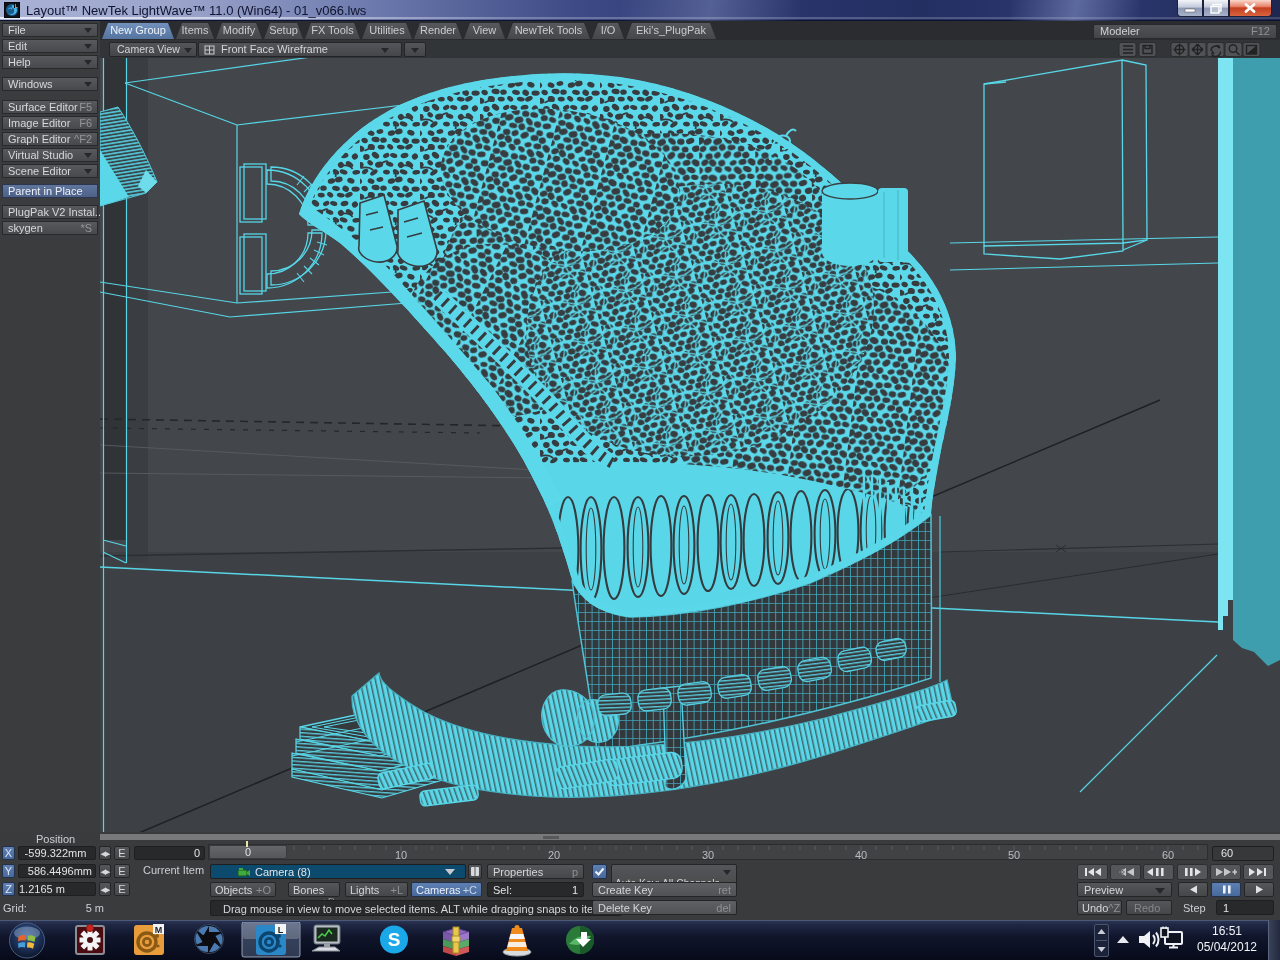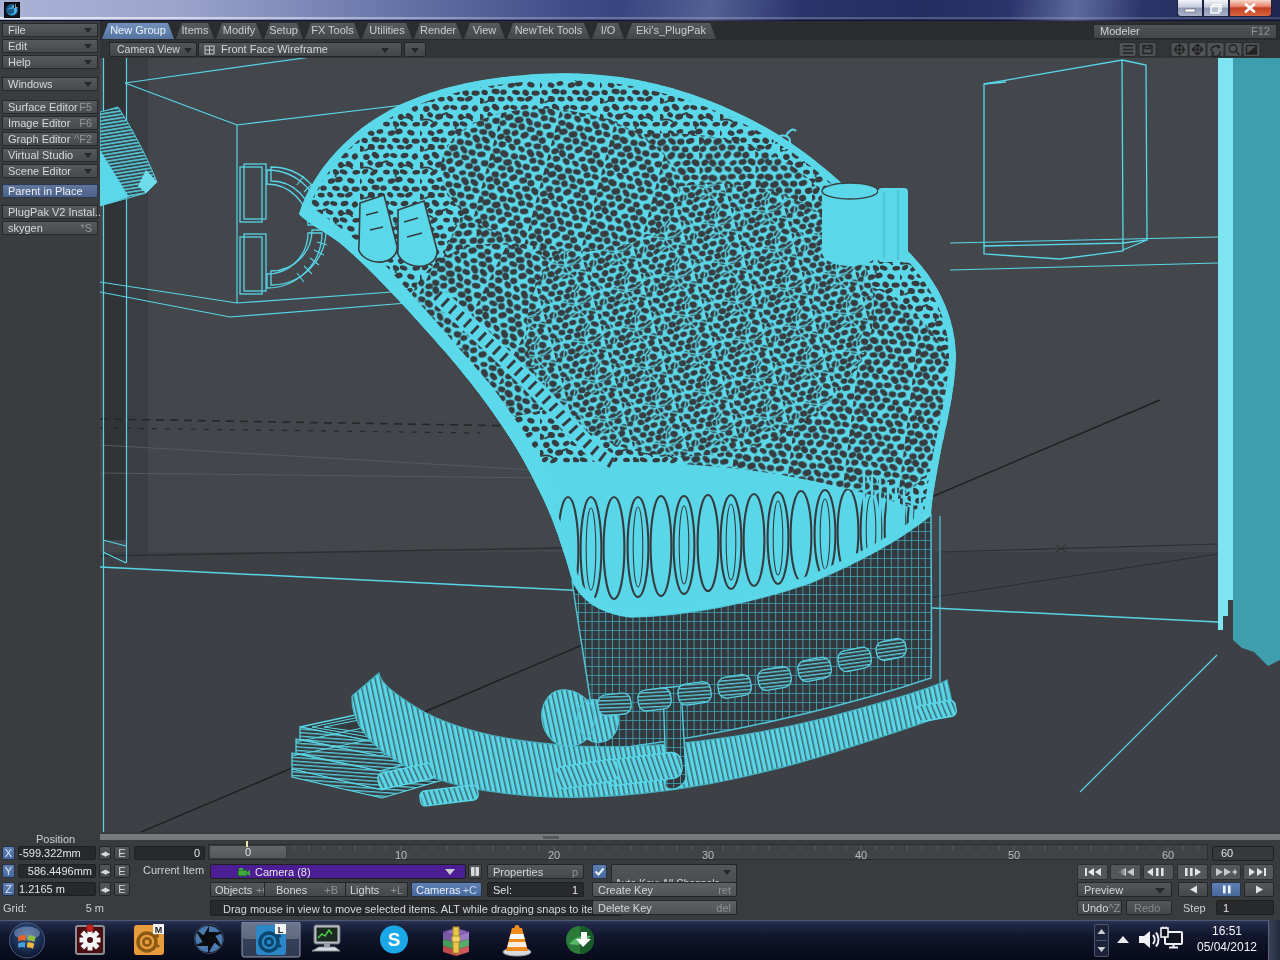--- a/index.html
+++ b/index.html
@@ -35,20 +35,21 @@
 <div class="abs" id="titlebar">
   <div class="abs hl"></div>
   <div class="abs" style="left:620px;top:0;width:180px;height:21px;background:linear-gradient(100deg,rgba(255,255,255,0) 0%,rgba(170,185,225,.30) 50%,rgba(255,255,255,0) 100%)"></div>
   <div class="abs" style="left:1010px;top:0;width:130px;height:21px;background:linear-gradient(100deg,rgba(255,255,255,0) 0%,rgba(180,195,235,.35) 50%,rgba(255,255,255,0) 100%)"></div>
   <div class="abs" id="ticon"><svg width="14" height="14">
         <circle cx="7" cy="7" r="6" fill="#1a5a8a"></circle>
         <path d="M7 2 a5 5 0 1 1 -5 5 a4 4 0 0 0 4 4 a3.2 3.2 0 1 0 -3.2-3.2 a2.2 2.2 0 0 1 4.4 0" fill="#4ab4e8"></path>
         <rect x="9" y="0" width="5" height="5" fill="#0a0d14"></rect>
         <text x="11.5" y="4.6" font-size="5" fill="#fff" text-anchor="middle" font-family="Liberation Sans,sans-serif">L</text>
       </svg></div>
+  <div class="abs" id="ttext">Layout™ NewTek LightWave™ 11.0 (Win64) - 01_v066.lws</div>
 </div>
 <div class="abs winbtn" id="btnmin"><svg width="24" height="15">
       <rect x="7" y="9" width="10" height="3" fill="#fff" stroke="#555" stroke-width=".5"></rect>
     </svg></div>
 <div class="abs winbtn" id="btnmax"><svg width="24" height="15">
       <rect x="9" y="4.5" width="8" height="6.5" fill="none" stroke="#fff" stroke-width="1.4"></rect>
       <rect x="7" y="6.5" width="8" height="6.5" fill="#b8c0d2" stroke="#fff" stroke-width="1.4"></rect>
     </svg></div>
 <div class="abs winbtn" id="btncls"><svg width="41" height="15">
       <path d="M16 4.5 L24 11.5 M24 4.5 L16 11.5" stroke="#fff" stroke-width="2.8" stroke-linecap="round"></path>
@@ -431,21 +432,21 @@
 </g>
 </svg>
 </div>
 <div class="abs" id="botpanel">
   <div class="abs" style="left:0;top:0;width:100px;height:12px;background:#3a3b3d"></div>
   <div class="abs" style="left:36px;top:1px;font-size:11px;color:#cdcfd2">Position</div>
   <div class="abs" style="left:100px;top:2px;width:1180px;height:6px;background:#77797b"></div>
   <div class="abs" style="left:543px;top:4px;width:16px;height:3px;background:#56585a"></div>
 
   <div class="abs bluebtn" style="left:2px;top:14px;width:13px;height:14px;text-align:center;line-height:13px;color:#dfe7f2">X</div>
-  <div class="abs fld" style="left:18px;top:14px;width:78px;height:14px;text-align:left;padding-right:3px;line-height:12px">-599.322mm</div>
+  <div class="abs fld" style="left:18px;top:14px;width:78px;height:14px;text-align:center;padding-right:3px;line-height:12px">-599.322mm</div>
   <div class="abs gbtn" style="left:99px;top:14px;width:12px;height:14px;font-size:7px;text-align:center;line-height:14px;color:#d5d7da;letter-spacing:-1px">◀▶</div>
   <div class="abs gbtn" style="left:114px;top:14px;width:16px;height:14px;text-align:center;line-height:13px">E</div>
   <div class="abs fld" style="left:134px;top:14px;width:71px;height:14px;text-align:right;padding-right:4px;line-height:12px">0</div>
 
   <div class="abs" style="left:208px;top:12px;width:1000px;height:16px;background:#414244;border:1px solid #2c2d2f">
     <svg class="abs" style="left:0;top:0" width="1000" height="16">
       <g stroke="#5a5d60" stroke-width="1">
         <line x1="8" y1="1" x2="8" y2="5"></line>
           <line x1="23" y1="1" x2="23" y2="5"></line>
           <line x1="54" y1="1" x2="54" y2="5"></line>
@@ -522,21 +523,21 @@
   </div>
   <div class="abs fld" style="left:1212px;top:14px;width:62px;height:15px;background:#37383a;text-align:left;padding-left:8px;line-height:13px">60</div>
 
   <div class="abs" style="left:246px;top:9px;width:2px;height:6px;background:#e8e5a8"></div>
 
   <div class="abs bluebtn" style="left:2px;top:32px;width:13px;height:14px;text-align:center;line-height:13px;color:#dfe7f2">Y</div>
   <div class="abs fld" style="left:18px;top:32px;width:78px;height:14px;text-align:right;padding-right:3px;line-height:12px">586.4496mm</div>
   <div class="abs gbtn" style="left:99px;top:32px;width:12px;height:14px;font-size:7px;text-align:center;line-height:14px;color:#d5d7da;letter-spacing:-1px">◀▶</div>
   <div class="abs gbtn" style="left:114px;top:32px;width:16px;height:14px;text-align:center;line-height:13px">E</div>
   <div class="abs" style="left:143px;top:32px;font-size:11px;color:#cdcfd2">Current Item</div>
-  <div class="abs fld" style="left:210px;top:32px;width:256px;height:15px;background:#4c1d95;line-height:13px">
+  <div class="abs fld" style="left:210px;top:32px;width:256px;height:15px;background:#0c4a6e;line-height:13px">
     <svg class="abs" style="left:26px;top:2px" width="14" height="11">
         <rect x="1" y="3" width="9" height="6" rx="1" fill="#3faa3f" stroke="#1e5a1e"></rect>
         <path d="M10 5 l3-2 v6 l-3-2z" fill="#3faa3f"></path>
         <rect x="2" y="1" width="4" height="2" fill="#3faa3f"></rect>
       </svg>
     <span style="position:absolute;left:44px;top:1px">Camera (8)</span>
     <span class="abs" style="right:10px;top:4px;width:0;height:0;border-left:5px solid transparent;border-right:5px solid transparent;border-top:6px solid #c8cacd"></span>
   </div>
   <div class="abs gbtn" style="left:468px;top:32px;width:14px;height:15px"><svg width="12" height="13">
         <rect x="2" y="2" width="8" height="9" rx="1" fill="#d8dadd"></rect>
@@ -546,21 +547,21 @@
   <div class="abs bluebtn" style="left:592px;top:32px;width:15px;height:15px"><svg width="13" height="13">
         <path d="M2.5 6.5 L5.5 9.5 L10.5 3.5" stroke="#eef3fa" stroke-width="2" fill="none"></path>
       </svg></div>
   <div class="abs gbtn" style="left:611px;top:32px;width:126px;height:15px;padding:13px 3px;line-height:12px;font-size:10.3px">Auto Key: All Channels<span class="abs" style="right:5px;top:5px;width:0;height:0;border-left:4px solid transparent;border-right:4px solid transparent;border-top:5px solid #26272a"></span></div>
 
   <div class="abs bluebtn" style="left:2px;top:50px;width:13px;height:14px;text-align:center;line-height:13px;color:#dfe7f2">Z</div>
   <div class="abs fld" style="left:18px;top:50px;width:78px;height:14px;text-align:left;padding-right:3px;line-height:12px">1.2165 m</div>
   <div class="abs gbtn" style="left:99px;top:50px;width:12px;height:14px;font-size:7px;text-align:center;line-height:14px;color:#d5d7da;letter-spacing:-1px">◀▶</div>
   <div class="abs gbtn" style="left:114px;top:50px;width:16px;height:14px;text-align:center;line-height:13px">E</div>
   <div class="abs gbtn" style="left:210px;top:50px;width:66px;height:15px;padding:1px 4px;line-height:12px">Objects<span style="float:right;color:#8f9194">+O</span></div>
-  <div class="abs gbtn" style="left:264px;top:50px;width:86px;height:15px;padding:1px 11px;line-height:12px">Bones<span style="float:right;color:#8f9194">+B</span></div>
+  <div class="abs gbtn" style="left:288px;top:50px;width:52px;height:15px;padding:1px 4px;line-height:12px">Bones<span style="float:right;color:#8f9194">+B</span></div>
   <div class="abs gbtn" style="left:345px;top:50px;width:63px;height:15px;padding:1px 4px;line-height:12px">Lights<span style="float:right;color:#8f9194">+L</span></div>
   <div class="abs bluebtn" style="left:411px;top:50px;width:71px;height:15px;padding:1px 4px;line-height:12px">Cameras<span style="float:right;color:#c9d6e8">+C</span></div>
   <div class="abs fld" style="left:487px;top:50px;width:97px;height:15px;padding:1px 5px;line-height:12px">Sel:<span style="float:right">1</span></div>
   <div class="abs gbtn" style="left:592px;top:50px;width:145px;height:15px;padding:1px 5px;line-height:12px;background:linear-gradient(#5e6063,#505254)">Create Key<span style="float:right;color:#8f9194">ret</span></div>
 
   <div class="abs" style="left:3px;top:70px;font-size:11px;color:#cdcfd2">Grid:</div>
   <div class="abs" style="left:46px;top:70px;width:58px;font-size:11px;color:#cdcfd2;text-align:right">5 m</div>
   <div class="abs fld" style="left:210px;top:68px;width:412px;height:16px;padding:2px 12px;line-height:12px;color:#d6d8da;white-space:nowrap;overflow:hidden">Drag mouse in view to move selected items. ALT while dragging snaps to ite</div>
   <div class="abs gbtn" style="left:592px;top:68px;width:145px;height:15px;padding:1px 5px;line-height:12px;background:linear-gradient(#5e6063,#505254)">Delete Key<span style="float:right;color:#8f9194">del</span></div>
 

